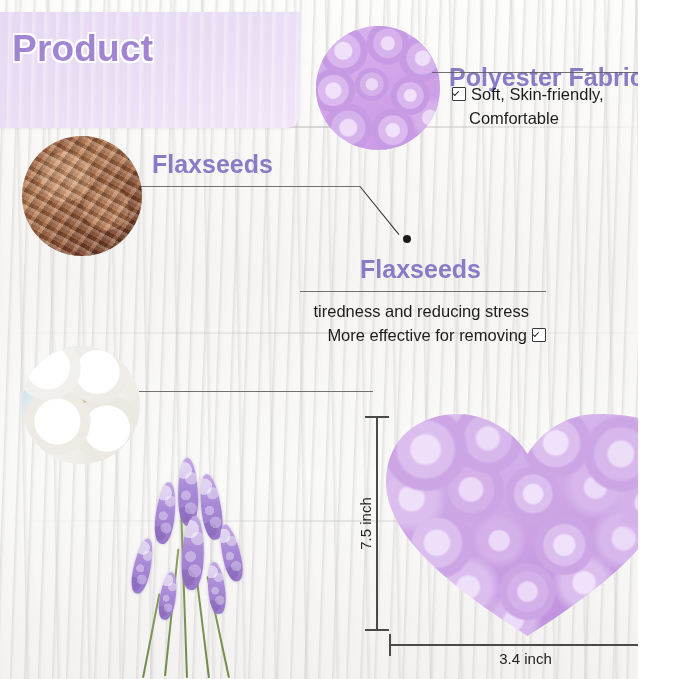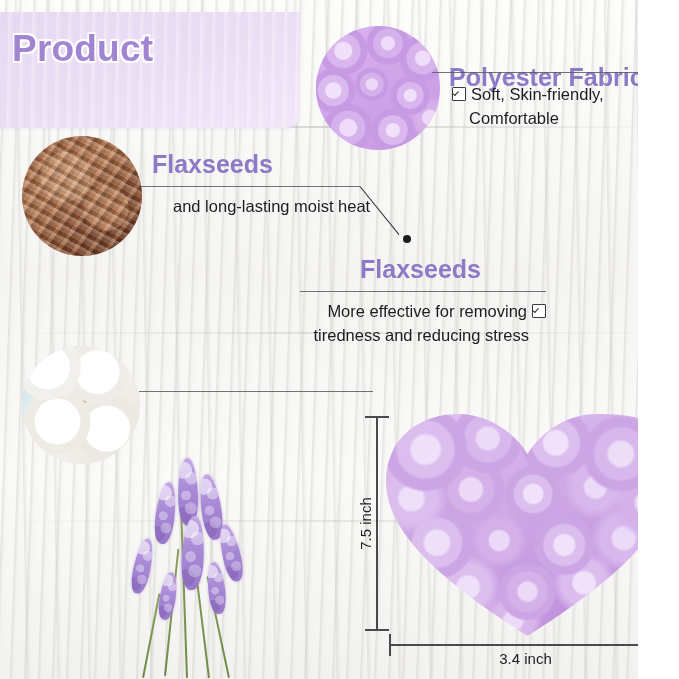--- a/index.html
+++ b/index.html
@@ -175,36 +175,35 @@
     <div><span class="cbx"></span><span>Soft, Skin-friendly,</span></div>
     <div style="padding-left:17px;">Comfortable</div>
   </div>
 
   <div class="photo" style="left:22px;top:136px;width:120px;height:120px;">
     <div class="inner tex-flax"></div>
   </div>
   <div class="feat-head" style="left:152px;top:150px;">Flaxseeds</div>
   <div class="rule" style="left:141px;top:186px;width:219px;"></div>
   <div class="feat-body" style="left:156px;top:194px;width:240px;">
-    <div style="padding-left:17px;">and long-lasting moist heat</div>
   </div>
 
   <div class="leader">
     <div class="seg" style="left:360px;top:186px;width:62px;transform:rotate(51deg);"></div>
     <div class="dot" style="left:403px;top:235px;"></div>
   </div>
 
   <div class="photo" style="left:541px;top:241px;width:122px;height:122px;">
     <div class="inner tex-lav"></div>
   </div>
   <div class="feat-head" style="right:157px;top:255px;">Flaxseeds</div>
   <div class="rule" style="left:300px;top:291px;width:246px;"></div>
   <div class="feat-body" style="left:300px;top:299px;width:246px;text-align:right;">
+    <div style="padding-right:17px;">tiredness and reducing stress</div>
     <div><span>More effective for removing</span><span class="cbx right"></span></div>
-    <div style="padding-right:17px;">tiredness and reducing stress</div>
   </div>
 
   <div class="photo" style="left:22px;top:346px;width:118px;height:118px;">
     <div class="inner tex-floss"></div>
   </div>
   <div class="rule" style="left:139px;top:391px;width:234px;"></div>
 
   <div class="sprigs">
     <div class="stem" style="left:52px;top:96px;height:128px;transform:rotate(6deg);"></div>
     <div class="stem" style="left:74px;top:60px;height:166px;transform:rotate(-2deg);"></div>

